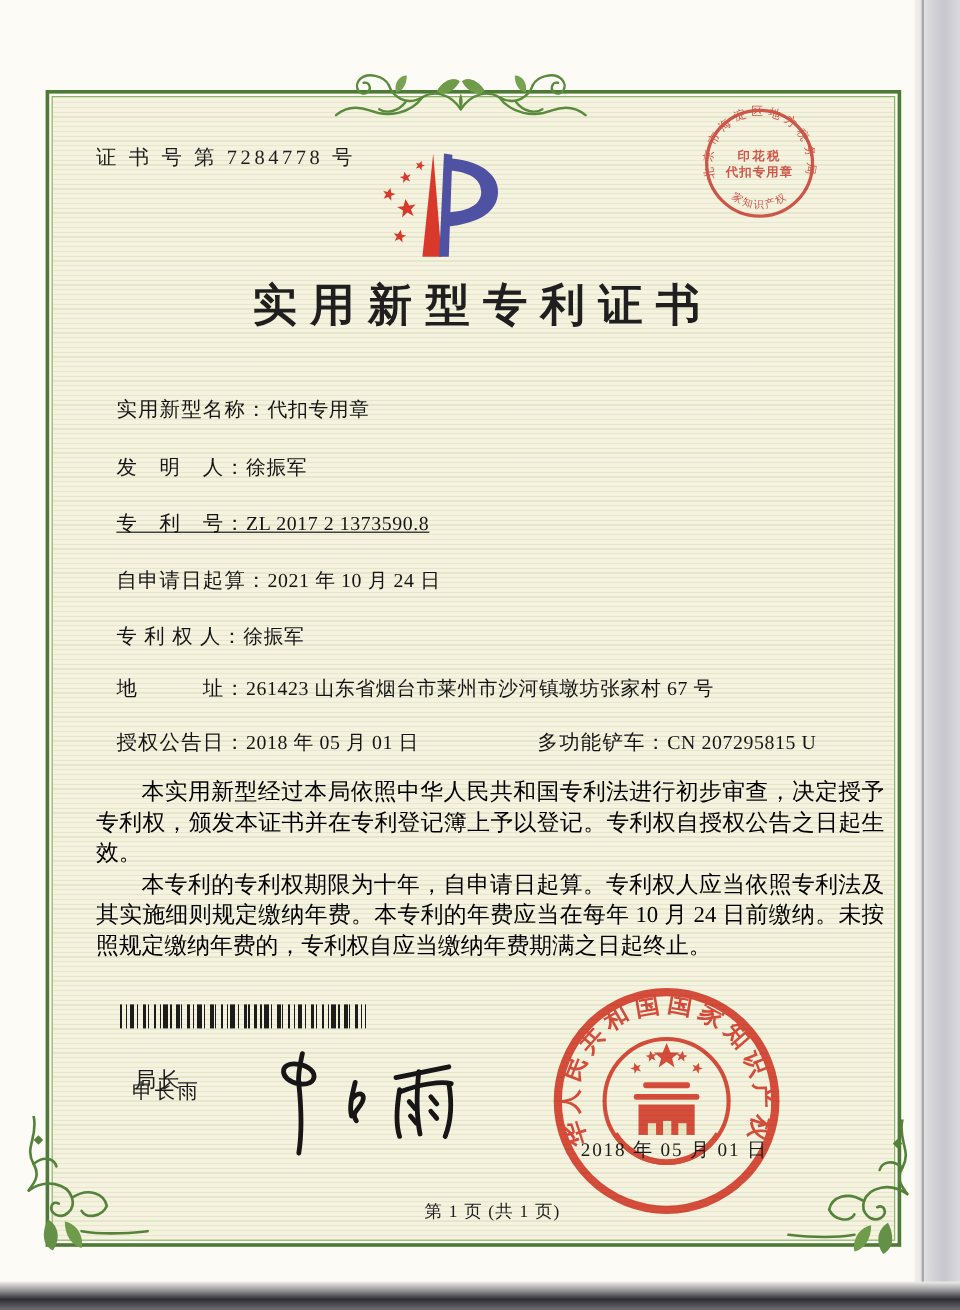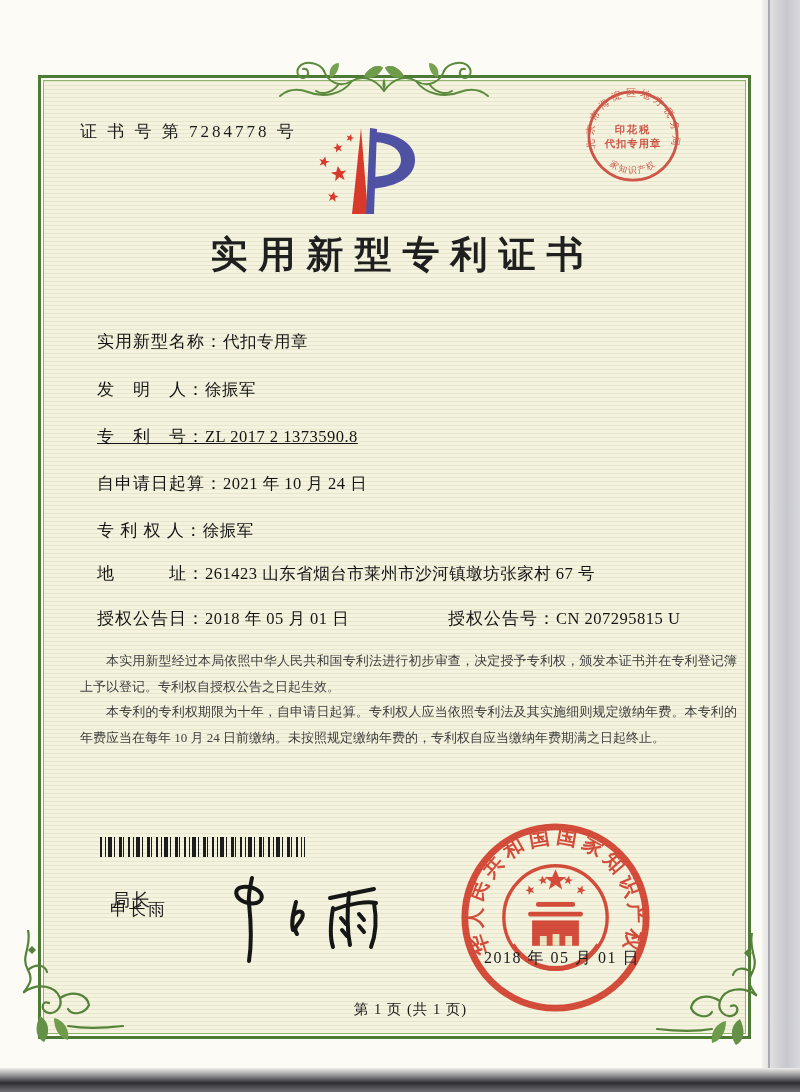--- a/index.html
+++ b/index.html
@@ -23,22 +23,22 @@
       repeating-linear-gradient(180deg, rgba(150,175,105,.17) 0 1px, rgba(0,0,0,0) 1px 4px),
       #f5f2df;}
   
   .cert-no{left:80px;top:120px;font-size:17px;letter-spacing:3px;color:#1d1d1d;}
   .title{left:38px;top:230px;width:729px;text-align:center;font-size:37px;font-weight:700;
     letter-spacing:11px;padding-left:0;box-sizing:border-box;color:#1f1f1f;}
   .row{left:97px;font-size:17px;white-space:nowrap;color:#141414;}
   .row .lbl{letter-spacing:1px;}
   .row .val{font-size:16.5px;letter-spacing:.5px;}
   .row2{left:448px;}
-  .paras{left:80px;top:648px;width:657px;font-size:13px;line-height:25.5px;
-    text-align:justify;color:#404040;}
+  .paras{left:80px;top:648px;width:657px;font-size:19px;line-height:25.5px;
+    text-align:justify;color:#000000;}
   .paras p{margin:0;text-indent:2em;}
   .barcode{left:100px;top:837px;width:205px;height:20px;
     background:repeating-linear-gradient(90deg,
       #1c1c1c 0 2px,rgba(0,0,0,0) 2px 5px,
       #1c1c1c 5px 6px,rgba(0,0,0,0) 6px 8px,
       #1c1c1c 8px 12px,rgba(0,0,0,0) 12px 14px,
       #1c1c1c 14px 15px,rgba(0,0,0,0) 15px 19px,
       #1c1c1c 19px 22px,rgba(0,0,0,0) 22px 23px,
       #1c1c1c 23px 24px,rgba(0,0,0,0) 24px 28px);}
   .sig-title{left:112px;top:888px;font-size:18px;letter-spacing:2px;}
@@ -155,21 +155,21 @@
 <div class="abs row" style="top:519px;">
   <span class="lbl">专 利 权 人：</span><span class="val">徐振军</span>
 </div>
 <div class="abs row" style="top:562px;">
   <span class="lbl">地　　　址：</span><span class="val">261423 山东省烟台市莱州市沙河镇墩坊张家村 67 号</span>
 </div>
 <div class="abs row" style="top:607px;">
   <span class="lbl">授权公告日：</span><span class="val">2018 年 05 月 01 日</span>
 </div>
 <div class="abs row row2" style="top:607px;">
-  <span class="lbl">授权公告号：</span><span class="val">CN 207295815 U</span>
+  <span class="lbl">多功能铲车：</span><span class="val">CN 207295815 U</span>
 </div>
 
 <div class="abs paras">
   <p>本实用新型经过本局依照中华人民共和国专利法进行初步审查，决定授予专利权，颁发本证书并在专利登记簿上予以登记。专利权自授权公告之日起生效。</p>
   <p>本专利的专利权期限为十年，自申请日起算。专利权人应当依照专利法及其实施细则规定缴纳年费。本专利的年费应当在每年 10 月 24 日前缴纳。未按照规定缴纳年费的，专利权自应当缴纳年费期满之日起终止。</p>
 </div>
 
 <div class="abs barcode"></div>
 
 <div class="abs sig-title">局长</div>

